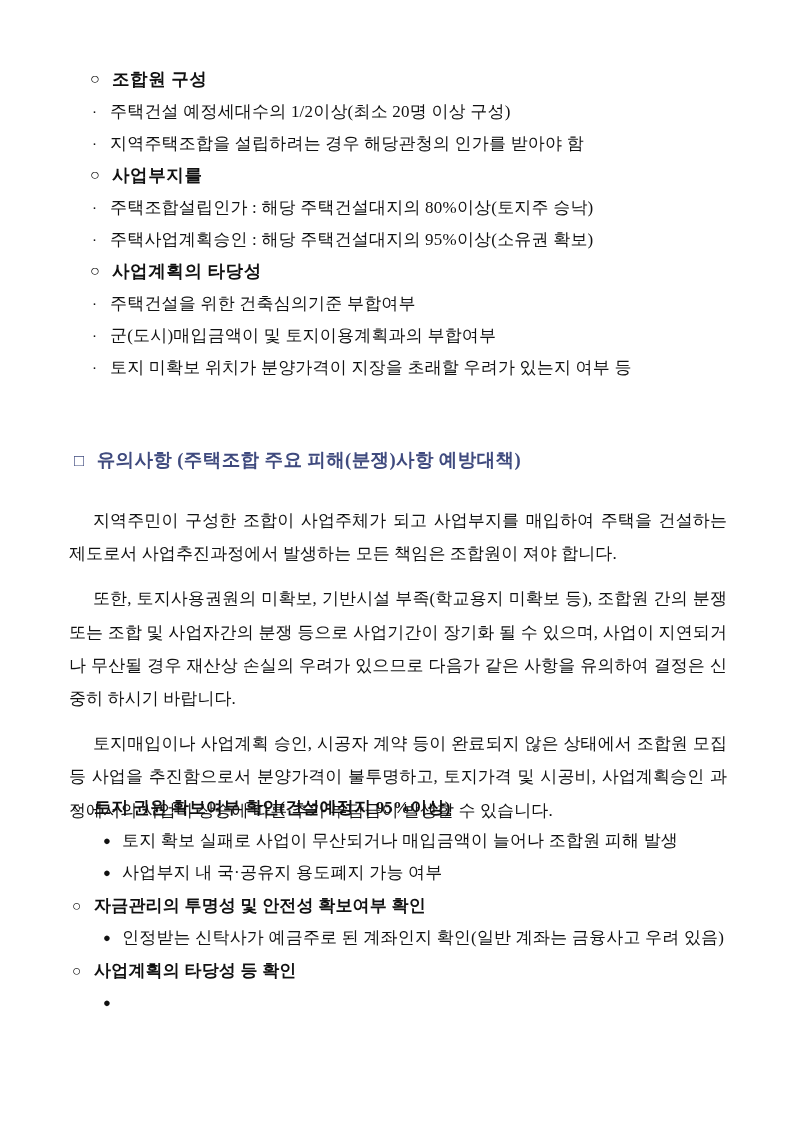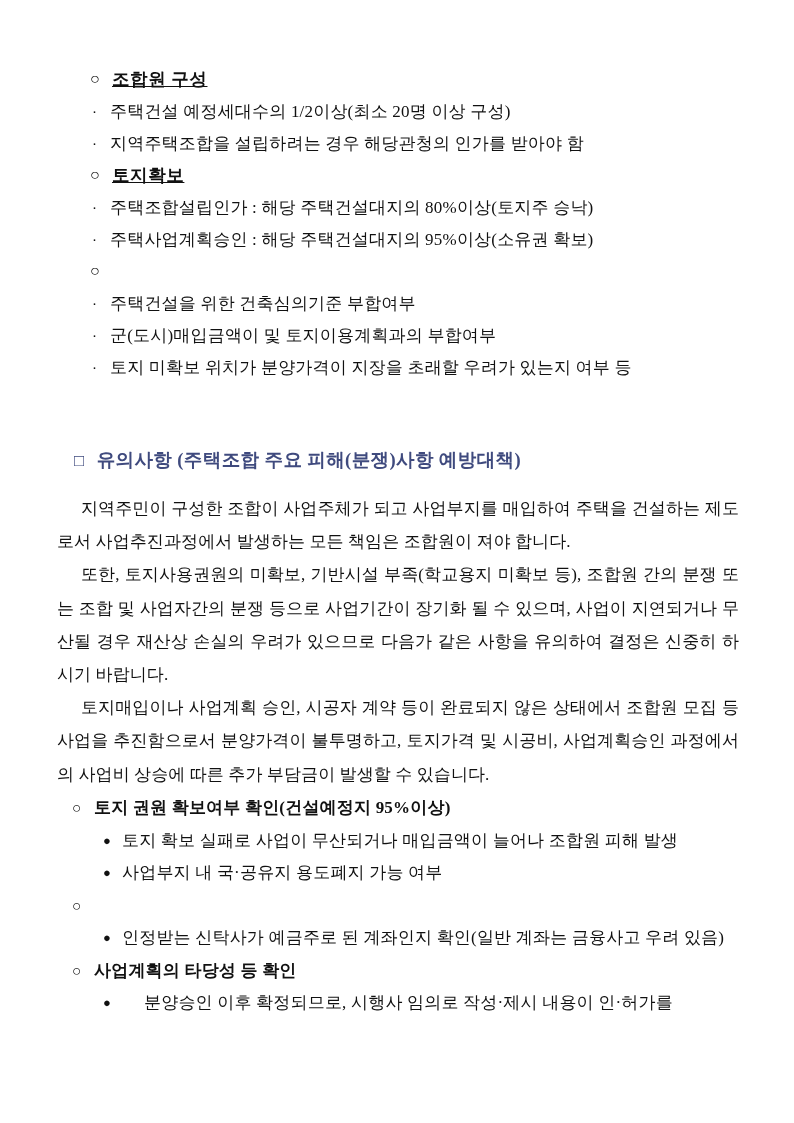--- a/index.html
+++ b/index.html
@@ -49,21 +49,20 @@
     position: absolute;
     left: 90px;
     top: 0;
     font-weight: normal;
     font-size: 16px;
     line-height: 30px;
   }
   .o-head .txt {
     display: inline-block;
     padding-left: 22px;
-    text-decoration: underline;
   }
 
   .dot-item {
     position: relative;
     padding-left: 90px;
     font-size: 17px;
     line-height: 32px;
     height: 32px;
     letter-spacing: 0.2px;
   }
@@ -105,21 +104,21 @@
     left: 57px;
     top: 492px;
     width: 682px;
   }
   .para {
     font-size: 17px;
     line-height: 33.2px;
     text-align: justify;
     text-justify: inter-character;
     text-indent: 24px;
-    margin: 0;
+    margin: 12px;
     letter-spacing: 0.1px;
   }
   .para + .para { margin-top: 0; }
 
   
   .sec-bottom {
     position: absolute;
     left: 0;
     top: 792px;
     width: 794px;
@@ -184,33 +183,34 @@
       <span class="marker">·</span>
       <span class="txt">주택건설 예정세대수의 1/2이상(최소 20명 이상 구성)</span>
     </div>
     <div class="dot-item">
       <span class="marker">·</span>
       <span class="txt">지역주택조합을 설립하려는 경우 해당관청의 인가를 받아야 함</span>
     </div>
 
     <div class="o-head">
       <span class="marker">○</span>
-      <span class="txt">토지확보</span>
+      <span class="txt">사업부지를</span>
     </div>
     <div class="dot-item">
       <span class="marker">·</span>
       <span class="txt">주택조합설립인가 : 해당 주택건설대지의 80%이상(토지주 승낙)</span>
     </div>
     <div class="dot-item">
       <span class="marker">·</span>
       <span class="txt">주택사업계획승인 : 해당 주택건설대지의 95%이상(소유권 확보)</span>
     </div>
 
     <div class="o-head">
       <span class="marker">○</span>
+      <span class="txt">사업계획의 타당성</span>
     </div>
     <div class="dot-item">
       <span class="marker">·</span>
       <span class="txt">주택건설을 위한 건축심의기준 부합여부</span>
     </div>
     <div class="dot-item">
       <span class="marker">·</span>
       <span class="txt">군(도시)매입금액이 및 토지이용계획과의 부합여부</span>
     </div>
     <div class="dot-item">
@@ -239,31 +239,31 @@
       <span class="marker">●</span>
       <span class="txt">토지 확보 실패로 사업이 무산되거나 매입금액이 늘어나 조합원 피해 발생</span>
     </div>
     <div class="b-item">
       <span class="marker">●</span>
       <span class="txt">사업부지 내 국·공유지 용도폐지 가능 여부</span>
     </div>
 
     <div class="o-item">
       <span class="marker">○</span>
+      <span class="txt">자금관리의 투명성 및 안전성 확보여부 확인</span>
     </div>
     <div class="b-item">
       <span class="marker">●</span>
       <span class="txt">인정받는 신탁사가 예금주로 된 계좌인지 확인(일반 계좌는 금융사고 우려 있음)</span>
     </div>
 
     <div class="o-item">
       <span class="marker">○</span>
       <span class="txt">사업계획의 타당성 등 확인</span>
     </div>
     <div class="b-item">
       <span class="marker">●</span>
       <span class="txt">
-        <span class="l2">분양승인 이후 확정되므로, 시행사 임의로 작성·제시 내용이 인·허가를</span>
       </span>
     </div>
   </div>
 
 </div>
 
 </body></html>

